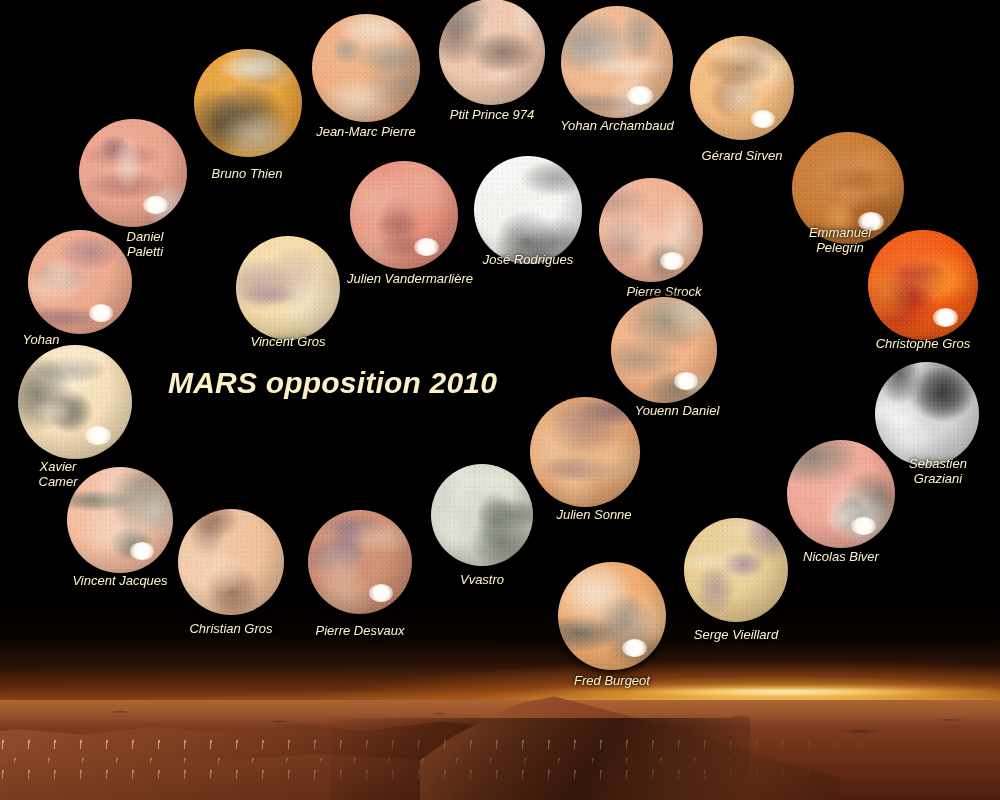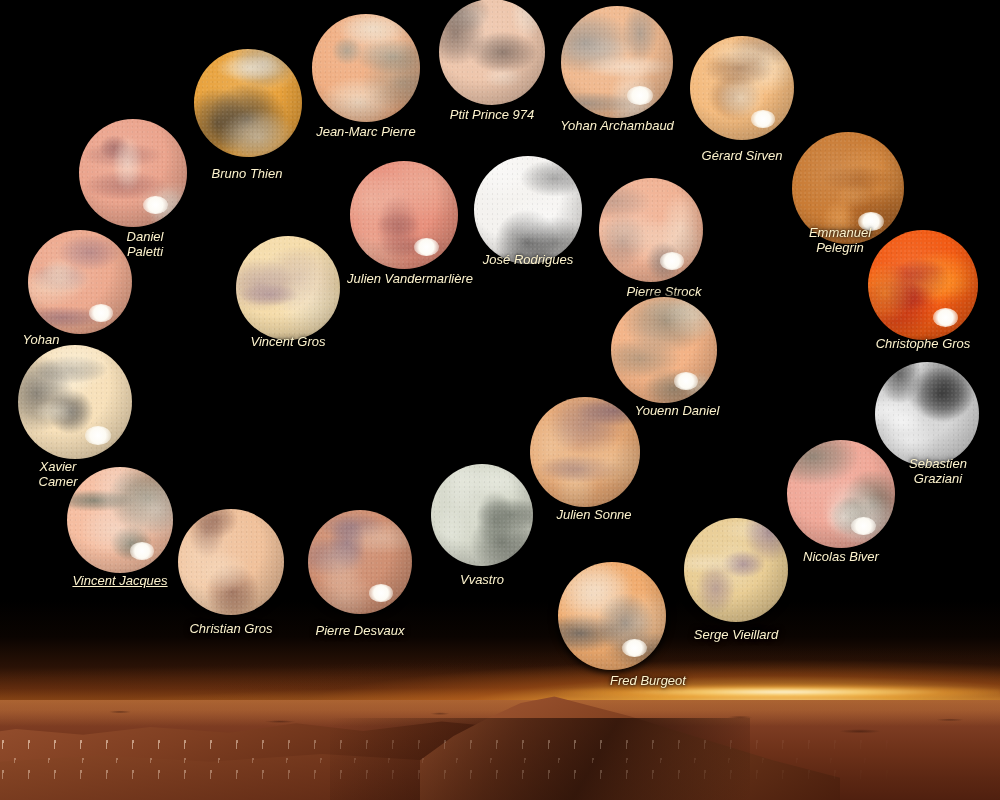--- a/index.html
+++ b/index.html
@@ -225,21 +225,21 @@
       <div class="disk" style="left: 684px; top: 518px; width: 104px; height: 104px; background-image: radial-gradient(36.2675% 10.2776% at 19.4% 43.3%, rgba(243, 228, 198, 0.553) 0%, rgba(243, 228, 198, 0.3) 55%, rgba(243, 228, 198, 0) 100%), radial-gradient(21.5563% 13.3336% at 57.1% 44.3%, rgba(154, 128, 144, 0.76) 0%, rgba(154, 128, 144, 0.42) 55%, rgba(154, 128, 144, 0) 100%), radial-gradient(21.4844% 26.5622% at 51.1% 45.6%, rgba(243, 228, 198, 0.36) 0%, rgba(243, 228, 198, 0.196) 55%, rgba(243, 228, 198, 0) 100%), radial-gradient(24.8099% 29.2596% at 81.9% 13.8%, rgba(154, 128, 144, 0.77) 0%, rgba(154, 128, 144, 0.424) 55%, rgba(154, 128, 144, 0) 100%), radial-gradient(43.9313% 13.4852% at 77.6% 11.5%, rgba(243, 228, 198, 0.635) 0%, rgba(243, 228, 198, 0.35) 55%, rgba(243, 228, 198, 0) 100%), radial-gradient(19.1473% 25.7409% at 30.6% 67.7%, rgba(154, 128, 144, 0.6) 0%, rgba(154, 128, 144, 0.33) 55%, rgba(154, 128, 144, 0) 100%), radial-gradient(circle at 50% 48%, rgb(233, 205, 148) 0%, rgb(233, 205, 148) 58%, rgb(233, 205, 148) 100%);">
         <div class="lm"></div>
         <div class="grain"></div>
       </div>
       <div class="label" style="left: 736px; top: 627px;">Serge Vieillard</div>
       <div class="disk" style="left: 558px; top: 562px; width: 108px; height: 108px; background-image: radial-gradient(41.6735% 30.8722% at 76% 55.9%, rgba(244, 237, 224, 0.376) 0%, rgba(244, 237, 224, 0.208) 55%, rgba(244, 237, 224, 0) 100%), radial-gradient(41.8981% 16.8867% at 83.6% 81.6%, rgba(88, 92, 95, 0.455) 0%, rgba(88, 92, 95, 0.25) 55%, rgba(88, 92, 95, 0) 100%), radial-gradient(37.4973% 35.097% at 30.8% 30.5%, rgba(244, 237, 224, 0.494) 0%, rgba(244, 237, 224, 0.27) 55%, rgba(244, 237, 224, 0) 100%), radial-gradient(26.3693% 27.9603% at 62.3% 56.6%, rgba(88, 92, 95, 0.73) 0%, rgba(88, 92, 95, 0.404) 55%, rgba(88, 92, 95, 0) 100%), radial-gradient(35.4403% 25.3544% at 35.9% 25.4%, rgba(244, 237, 224, 0.463) 0%, rgba(244, 237, 224, 0.255) 55%, rgba(244, 237, 224, 0) 100%), radial-gradient(42.1037% 17.6542% at 20% 65.9%, rgba(88, 92, 95, 0.78) 0%, rgba(88, 92, 95, 0.427) 55%, rgba(88, 92, 95, 0) 100%), radial-gradient(circle at 50% 48%, rgb(240, 171, 110) 0%, rgb(240, 171, 110) 58%, rgb(240, 171, 110) 100%);">
         <div class="lm"></div>
         <div class="grain"></div>
         <div class="cap" style="width: 24.84px; height: 18.36px; left: 63.72px; top: 76.68px;"></div>
       </div>
-      <div class="label" style="left: 648px; top: 673px;">Fred Burgeot</div>
+      <div class="label" style="left: 612px; top: 673px;">Fred Burgeot</div>
       <div class="disk" style="left: 530px; top: 397px; width: 110px; height: 110px; background-image: radial-gradient(40.0171% 23.3059% at 75.4% 59.1%, rgba(240, 203, 161, 0.553) 0%, rgba(240, 203, 161, 0.306) 55%, rgba(240, 203, 161, 0) 100%), radial-gradient(39.2666% 12.8416% at 44.9% 65.4%, rgba(125, 98, 112, 0.514) 0%, rgba(125, 98, 112, 0.282) 55%, rgba(125, 98, 112, 0) 100%), radial-gradient(21.4084% 29.2618% at 41.4% 75.6%, rgba(240, 203, 161, 0.675) 0%, rgba(240, 203, 161, 0.373) 55%, rgba(240, 203, 161, 0) 100%), radial-gradient(35.8358% 30.0265% at 51.7% 23.9%, rgba(125, 98, 112, 0.506) 0%, rgba(125, 98, 112, 0.28) 55%, rgba(125, 98, 112, 0) 100%), radial-gradient(26.8756% 35.1003% at 18.3% 47.9%, rgba(240, 203, 161, 0.573) 0%, rgba(240, 203, 161, 0.314) 55%, rgba(240, 203, 161, 0) 100%), radial-gradient(34.8654% 13.5619% at 76.3% 12.8%, rgba(125, 98, 112, 0.714) 0%, rgba(125, 98, 112, 0.392) 55%, rgba(125, 98, 112, 0) 100%), radial-gradient(circle at 50% 48%, rgb(231, 168, 116) 0%, rgb(231, 168, 116) 58%, rgb(231, 168, 116) 100%);">
         <div class="lm"></div>
         <div class="grain"></div>
       </div>
       <div class="label" style="left: 594px; top: 507px;">Julien Sonne</div>
       <div class="disk" style="left: 431px; top: 464px; width: 102px; height: 102px; background-image: radial-gradient(15.7158% 34.6435% at 28.8% 15.2%, rgba(236, 238, 228, 0.48) 0%, rgba(236, 238, 228, 0.263) 55%, rgba(236, 238, 228, 0) 100%), radial-gradient(33.3747% 16.9265% at 77.4% 49.7%, rgba(109, 114, 104, 0.776) 0%, rgba(109, 114, 104, 0.427) 55%, rgba(109, 114, 104, 0) 100%), radial-gradient(42.6748% 16.2673% at 65.8% 16.7%, rgba(236, 238, 228, 0.592) 0%, rgba(236, 238, 228, 0.325) 55%, rgba(236, 238, 228, 0) 100%), radial-gradient(18.9412% 28.7273% at 62.9% 54.4%, rgba(109, 114, 104, 0.67) 0%, rgba(109, 114, 104, 0.37) 55%, rgba(109, 114, 104, 0) 100%), radial-gradient(17.5199% 26.6874% at 18.9% 67.5%, rgba(236, 238, 228, 0.46) 0%, rgba(236, 238, 228, 0.255) 55%, rgba(236, 238, 228, 0) 100%), radial-gradient(31.8298% 27.4285% at 69.5% 76.7%, rgba(109, 114, 104, 0.745) 0%, rgba(109, 114, 104, 0.41) 55%, rgba(109, 114, 104, 0) 100%), radial-gradient(circle at 50% 48%, rgb(214, 217, 203) 0%, rgb(214, 217, 203) 58%, rgb(214, 217, 203) 100%);">
         <div class="lm"></div>
         <div class="grain"></div>
       </div>
       <div class="label" style="left: 482px; top: 572px;">Vvastro</div>
@@ -252,21 +252,21 @@
       <div class="disk" style="left: 178px; top: 509px; width: 106px; height: 106px; background-image: radial-gradient(23.3935% 20.0309% at 44% 59%, rgba(247, 220, 192, 0.58) 0%, rgba(247, 220, 192, 0.318) 55%, rgba(247, 220, 192, 0) 100%), radial-gradient(25.5752% 26.5287% at 51.3% 78%, rgba(142, 99, 83, 0.74) 0%, rgba(142, 99, 83, 0.408) 55%, rgba(142, 99, 83, 0) 100%), radial-gradient(31.6443% 31.8208% at 17.6% 47.2%, rgba(247, 220, 192, 0.498) 0%, rgba(247, 220, 192, 0.275) 55%, rgba(247, 220, 192, 0) 100%), radial-gradient(17.3468% 24.2121% at 26.9% 22.3%, rgba(142, 99, 83, 0.66) 0%, rgba(142, 99, 83, 0.365) 55%, rgba(142, 99, 83, 0) 100%), radial-gradient(39.3349% 35.4785% at 14.8% 84.3%, rgba(247, 220, 192, 0.53) 0%, rgba(247, 220, 192, 0.29) 55%, rgba(247, 220, 192, 0) 100%), radial-gradient(20.9796% 17.889% at 35.8% 10.2%, rgba(142, 99, 83, 0.714) 0%, rgba(142, 99, 83, 0.392) 55%, rgba(142, 99, 83, 0) 100%), radial-gradient(circle at 50% 48%, rgb(240, 193, 155) 0%, rgb(240, 193, 155) 58%, rgb(240, 193, 155) 100%);">
         <div class="lm"></div>
         <div class="grain"></div>
       </div>
       <div class="label" style="left: 231px; top: 621px;">Christian Gros</div>
       <div class="disk" style="left: 67px; top: 467px; width: 106px; height: 106px; background-image: radial-gradient(35.1083% 29.6065% at 85.5% 40%, rgba(241, 231, 220, 0.596) 0%, rgba(241, 231, 220, 0.33) 55%, rgba(241, 231, 220, 0) 100%), radial-gradient(38.3188% 34.7166% at 76.6% 29.3%, rgba(95, 106, 92, 0.745) 0%, rgba(95, 106, 92, 0.41) 55%, rgba(95, 106, 92, 0) 100%), radial-gradient(27.2849% 32.2586% at 50.2% 17.5%, rgba(241, 231, 220, 0.424) 0%, rgba(241, 231, 220, 0.235) 55%, rgba(241, 231, 220, 0) 100%), radial-gradient(38.5331% 10.3257% at 26.3% 31.6%, rgba(95, 106, 92, 0.77) 0%, rgba(95, 106, 92, 0.424) 55%, rgba(95, 106, 92, 0) 100%), radial-gradient(34.0466% 26.2334% at 45.9% 59.1%, rgba(241, 231, 220, 0.49) 0%, rgba(241, 231, 220, 0.27) 55%, rgba(241, 231, 220, 0) 100%), radial-gradient(19.9724% 16.9663% at 60.6% 71.7%, rgba(95, 106, 92, 0.784) 0%, rgba(95, 106, 92, 0.43) 55%, rgba(95, 106, 92, 0) 100%), radial-gradient(circle at 50% 48%, rgb(246, 189, 160) 0%, rgb(246, 189, 160) 58%, rgb(246, 189, 160) 100%);">
         <div class="lm"></div>
         <div class="grain"></div>
         <div class="cap" style="width: 24.38px; height: 18.02px; left: 62.54px; top: 75.26px;"></div>
       </div>
-      <div class="label" style="left: 120px; top: 573px; text-decoration: underline;">Vincent Jacques</div>
+      <div class="label" style="left: 120px; top: 573px;">Vincent Jacques</div>
       <div class="disk" style="left: 18px; top: 345px; width: 114px; height: 114px; background-image: radial-gradient(19.8783% 10.4486% at 33.3% 58.1%, rgba(251, 242, 221, 0.486) 0%, rgba(251, 242, 221, 0.267) 55%, rgba(251, 242, 221, 0) 100%), radial-gradient(32.0578% 34.3716% at 16.2% 42.7%, rgba(75, 75, 75, 0.66) 0%, rgba(75, 75, 75, 0.365) 55%, rgba(75, 75, 75, 0) 100%), radial-gradient(35.0629% 24.0148% at 50.3% 15%, rgba(251, 242, 221, 0.592) 0%, rgba(251, 242, 221, 0.325) 55%, rgba(251, 242, 221, 0) 100%), radial-gradient(32.2794% 12.1787% at 46.7% 21.6%, rgba(75, 75, 75, 0.576) 0%, rgba(75, 75, 75, 0.318) 55%, rgba(75, 75, 75, 0) 100%), radial-gradient(30.4317% 20.4036% at 35% 32.4%, rgba(251, 242, 221, 0.557) 0%, rgba(251, 242, 221, 0.306) 55%, rgba(251, 242, 221, 0) 100%), radial-gradient(20.2641% 19.9859% at 45.9% 58.2%, rgba(75, 75, 75, 0.796) 0%, rgba(75, 75, 75, 0.435) 55%, rgba(75, 75, 75, 0) 100%), radial-gradient(circle at 50% 48%, rgb(247, 224, 185) 0%, rgb(247, 224, 185) 58%, rgb(247, 224, 185) 100%);">
         <div class="lm"></div>
         <div class="grain"></div>
         <div class="cap" style="width: 26.22px; height: 19.38px; left: 67.26px; top: 80.94px;"></div>
       </div>
       <div class="label" style="left: 58px; top: 459px;">Xavier
 Camer</div>
       <div class="disk" style="left: 28px; top: 230px; width: 104px; height: 104px; background-image: radial-gradient(38.2223% 19.1674% at 14.3% 57.3%, rgba(244, 214, 189, 0.54) 0%, rgba(244, 214, 189, 0.298) 55%, rgba(244, 214, 189, 0) 100%), radial-gradient(39.8552% 10.8931% at 33.6% 84%, rgba(165, 122, 129, 0.757) 0%, rgba(165, 122, 129, 0.416) 55%, rgba(165, 122, 129, 0) 100%), radial-gradient(15.9595% 12.0944% at 29.1% 38.7%, rgba(244, 214, 189, 0.51) 0%, rgba(244, 214, 189, 0.28) 55%, rgba(244, 214, 189, 0) 100%), radial-gradient(30.9158% 17.6773% at 58.9% 21.4%, rgba(165, 122, 129, 0.74) 0%, rgba(165, 122, 129, 0.408) 55%, rgba(165, 122, 129, 0) 100%), radial-gradient(29.9251% 16.2566% at 32.1% 48.2%, rgba(244, 214, 189, 0.592) 0%, rgba(244, 214, 189, 0.325) 55%, rgba(244, 214, 189, 0) 100%), radial-gradient(28.2095% 14.2651% at 30.7% 46%, rgba(165, 122, 129, 0.784) 0%, rgba(165, 122, 129, 0.43) 55%, rgba(165, 122, 129, 0) 100%), radial-gradient(circle at 50% 48%, rgb(237, 169, 142) 0%, rgb(237, 169, 142) 58%, rgb(237, 169, 142) 100%);">
         <div class="lm"></div>
         <div class="grain"></div>
@@ -303,14 +303,15 @@
       </div>
       <div class="label" style="left: 664px; top: 284px;">Pierre Strock</div>
       <div class="disk" style="left: 611px; top: 297px; width: 106px; height: 106px; background-image: radial-gradient(15.2036% 14.4116% at 83.5% 85%, rgba(234, 231, 214, 0.596) 0%, rgba(234, 231, 214, 0.33) 55%, rgba(234, 231, 214, 0) 100%), radial-gradient(28.9352% 19.0598% at 59.2% 86.4%, rgba(125, 124, 109, 0.66) 0%, rgba(125, 124, 109, 0.365) 55%, rgba(125, 124, 109, 0) 100%), radial-gradient(28.9847% 22.396% at 79.3% 19.3%, rgba(234, 231, 214, 0.447) 0%, rgba(234, 231, 214, 0.247) 55%, rgba(234, 231, 214, 0) 100%), radial-gradient(42.4653% 29.8294% at 52.7% 23.1%, rgba(125, 124, 109, 0.71) 0%, rgba(125, 124, 109, 0.39) 55%, rgba(125, 124, 109, 0) 100%), radial-gradient(35.5871% 13.34% at 63.4% 12%, rgba(234, 231, 214, 0.5) 0%, rgba(234, 231, 214, 0.275) 55%, rgba(234, 231, 214, 0) 100%), radial-gradient(38.5509% 19.5936% at 27.2% 58.2%, rgba(125, 124, 109, 0.518) 0%, rgba(125, 124, 109, 0.282) 55%, rgba(125, 124, 109, 0) 100%), radial-gradient(circle at 50% 48%, rgb(243, 178, 133) 0%, rgb(243, 178, 133) 58%, rgb(243, 178, 133) 100%);">
         <div class="lm"></div>
         <div class="grain"></div>
         <div class="cap" style="width: 24.38px; height: 18.02px; left: 62.54px; top: 75.26px;"></div>
       </div>
       <div class="label" style="left: 677px; top: 403px;">Youenn Daniel</div>
     </div>
 
+  <div id="title">MARS opposition 2010</div>
 
 </div>
 
 </body></html>

